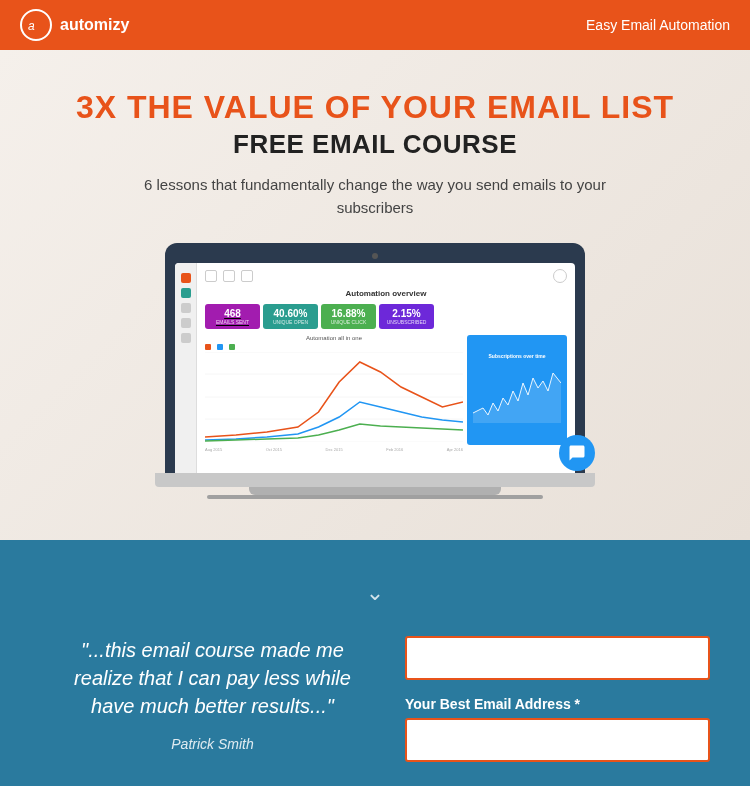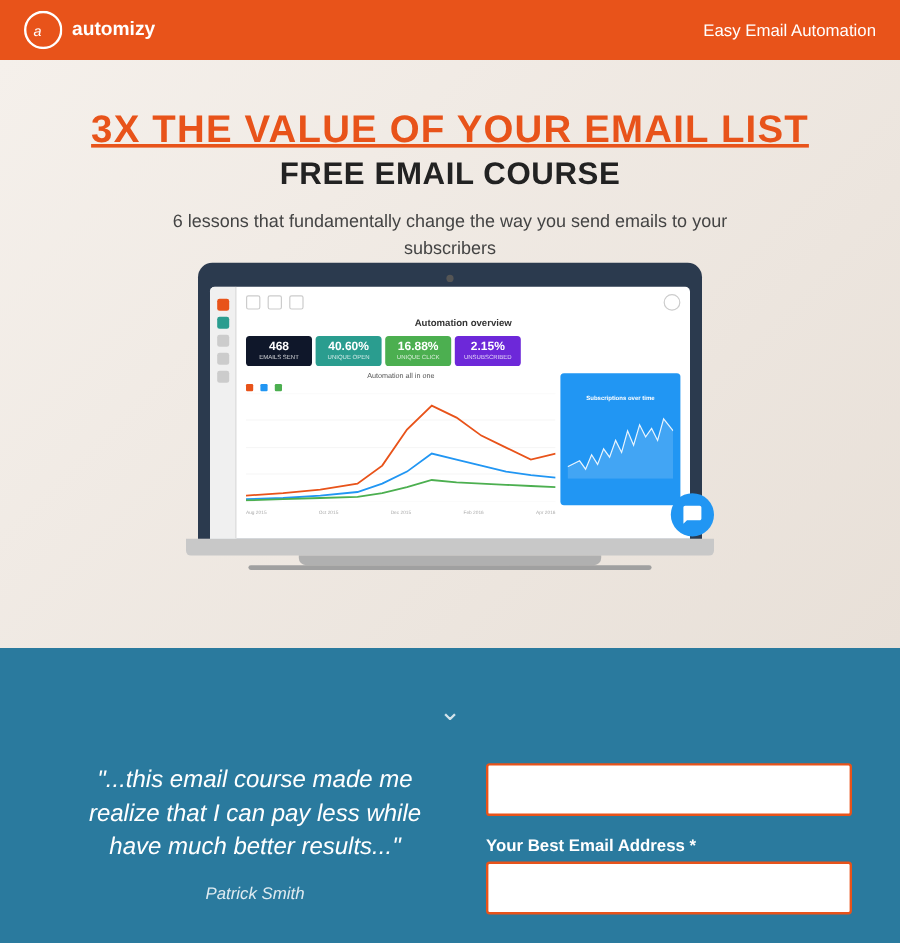--- a/index.html
+++ b/index.html
@@ -42,21 +42,20 @@
       position: relative;
       min-height: 490px;
     }
     .hero-title-orange {
       color: #e8531a;
       font-size: 32px;
       font-weight: 900;
       letter-spacing: 1px;
       text-transform: uppercase;
       line-height: 1.1;
-      text-decoration: underline;
     }
     .hero-title-black {
       color: #222;
       font-size: 26px;
       font-weight: 900;
       text-transform: uppercase;
       margin-top: 4px;
       letter-spacing: 0.5px;
     }
     .hero-subtitle {
@@ -64,20 +63,21 @@
       font-size: 15px;
       margin-top: 14px;
       line-height: 1.5;
       max-width: 480px;
       margin-left: auto;
       margin-right: auto;
     }
 
     
     .laptop-container {
+      margin-top: 24px;
       display: flex;
       justify-content: center;
       position: relative;
       z-index: 1;
     }
     .laptop {
       width: 420px;
       position: relative;
     }
     .laptop-screen-outer {
@@ -167,21 +167,21 @@
       display: flex;
       gap: 3px;
       margin-bottom: 6px;
     }
     .stat-box {
       padding: 4px 6px;
       border-radius: 3px;
       min-width: 55px;
       text-align: center;
     }
-    .stat-box.red { background: #0f172a; }
+    .stat-box.red { background: #a21caf; text-decoration: underline; }
     .stat-box.green { background: #2a9d8f; }
     .stat-box.teal { background: #4CAF50; }
     .stat-box.orange { background: #6d28d9; }
     .stat-number {
       color: white;
       font-size: 10px;
       font-weight: bold;
       display: block;
     }
     .stat-label {

